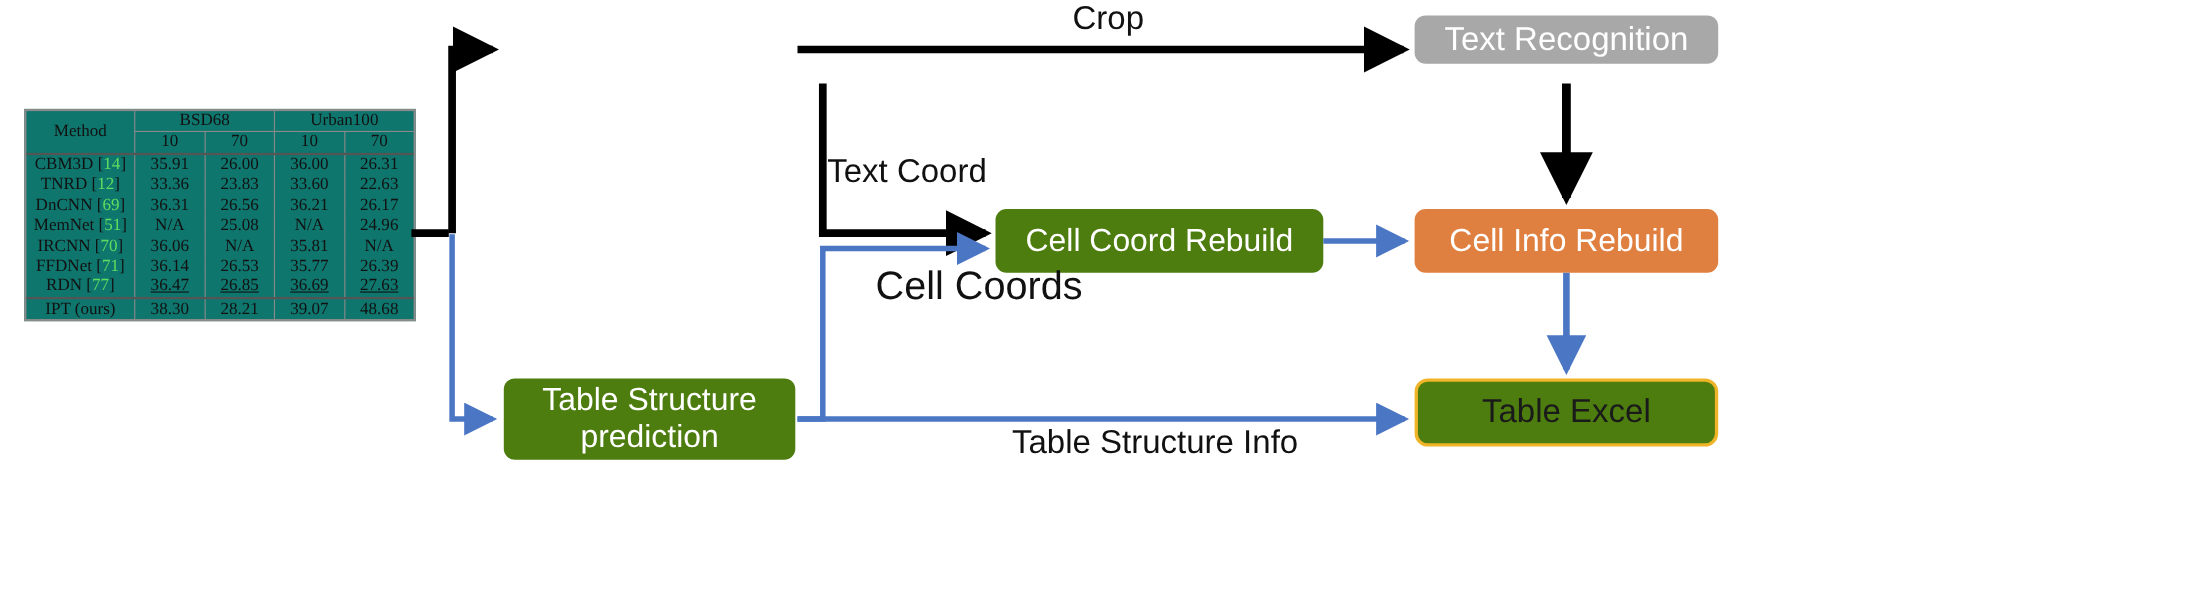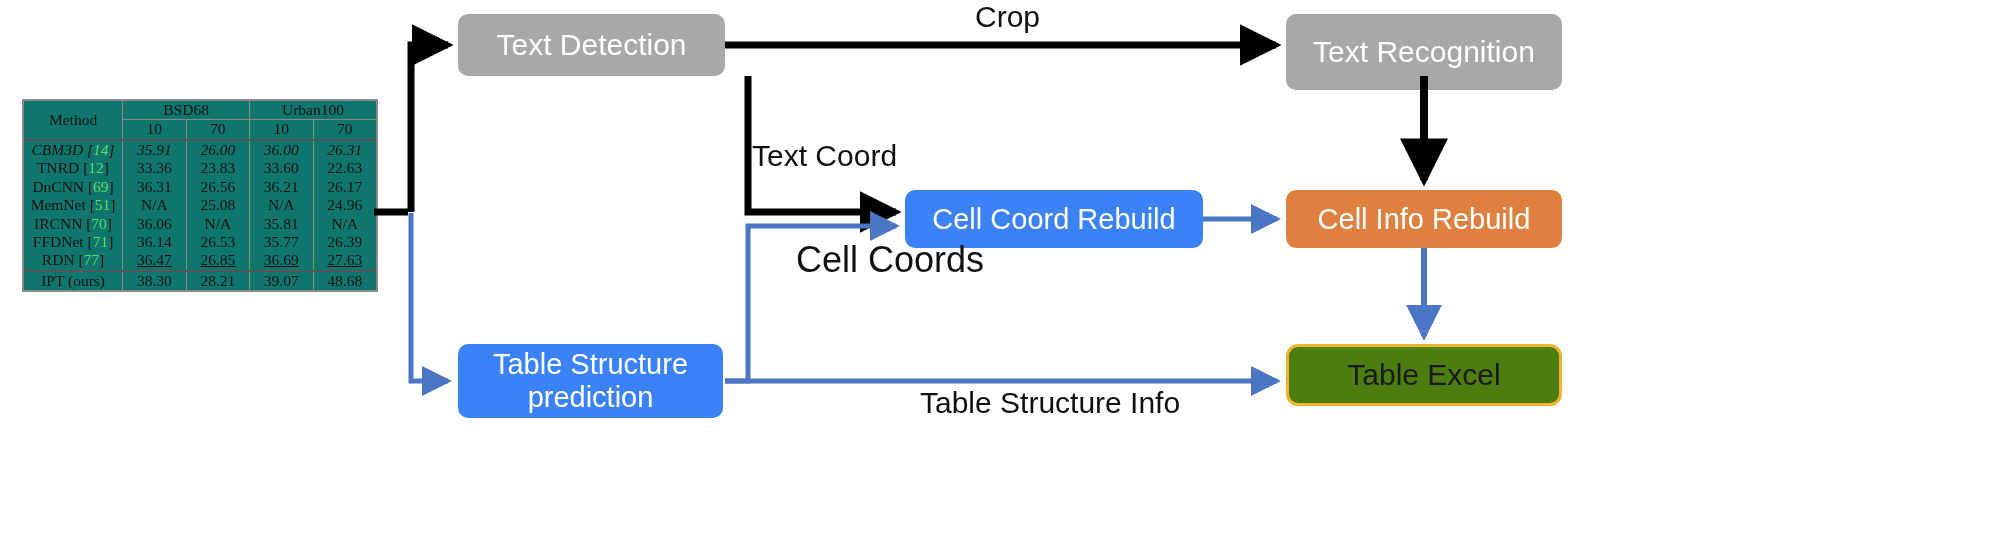--- a/index.html
+++ b/index.html
@@ -20,21 +20,21 @@
   .ref{color:#5ede5e;}
   .und{text-decoration:underline;}
   .bold{font-weight:bold;}
   .thin{border-bottom:1px solid #8a8a8a;}
 
   
   .node{position:absolute;display:flex;align-items:center;justify-content:center;
     text-align:center;box-sizing:border-box;}
   .node .lbl{display:block;width:100%;}
   .gray{background:#a8a8a8;color:#fff;border-radius:10px;}
-  .blue{background:#3b82f6;color:#fff;border-radius:10px;}
+  .blue{background:#4d7c0f;color:#fff;border-radius:10px;}
   .orange{background:#e08040;color:#fff;border-radius:10px;}
   .outline{background:#4d7c0f;color:#1a1a1a;border:3px solid #f0b429;border-radius:12px;}
 
   
   .edge-label{position:absolute;color:#111;white-space:nowrap;}
 
   svg.wires{position:absolute;left:0;top:0;width:2002px;height:552px;
     pointer-events:none;}
 </style>
 </head>
@@ -51,21 +51,21 @@
         <td colspan="2" class="mcol thin">Urban100</td>
       </tr>
       <tr class="rule-h2">
         <td class="mcol" style="width:62px;">10</td>
         <td class="mcol" style="width:62px;">70</td>
         <td class="mcol" style="width:62px;">10</td>
         <td class="mcol" style="width:62px;">70</td>
       </tr>
       </tbody>
         <tbody id="table-body">
-          <tr style="border-top: 2px solid rgb(85, 85, 85); font-style: italic;">
+          <tr style="border-top: 2px solid rgb(85, 85, 85);">
             <td class="meth">CBM3D [<span class="ref">14</span>]</td>
             <td class="mcol">35.91</td>
             <td class="mcol">26.00</td>
             <td class="mcol">36.00</td>
             <td class="mcol">26.31</td>
           </tr>
           <tr>
             <td class="meth">TNRD [<span class="ref">12</span>]</td>
             <td class="mcol">33.36</td>
             <td class="mcol">23.83</td>
@@ -111,25 +111,22 @@
             <td class="meth">IPT (ours)</td>
             <td class="mcol bold">38.30</td>
             <td class="mcol bold">28.21</td>
             <td class="mcol bold">39.07</td>
             <td class="mcol bold">48.68</td>
           </tr>
         </tbody>
     </table>
   </div>
 
-  <div class="node gray" style="left:458px;top:14px;width:267px;height:62px;font-size:30px;">
-    <span class="lbl">Text Detection</span>
-  </div>
 
-  <div class="node gray" style="left:1286px;top:14px;width:276px;height:76px;font-size:30px;">
+  <div class="node gray" style="left:1286px;top:14px;width:276px;height:44px;font-size:30px;">
     <span class="lbl">Text Recognition</span>
   </div>
 
   <div class="node blue" style="left:905px;top:190px;width:298px;height:58px;font-size:29px;">
     <span class="lbl">Cell Coord Rebuild</span>
   </div>
 
   <div class="node orange" style="left:1286px;top:190px;width:276px;height:58px;font-size:29px;">
     <span class="lbl">Cell Info Rebuild</span>
   </div>

